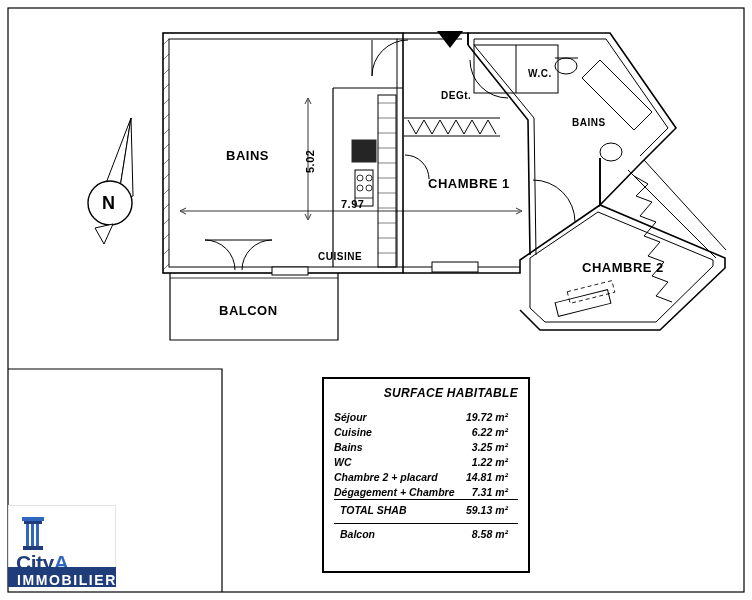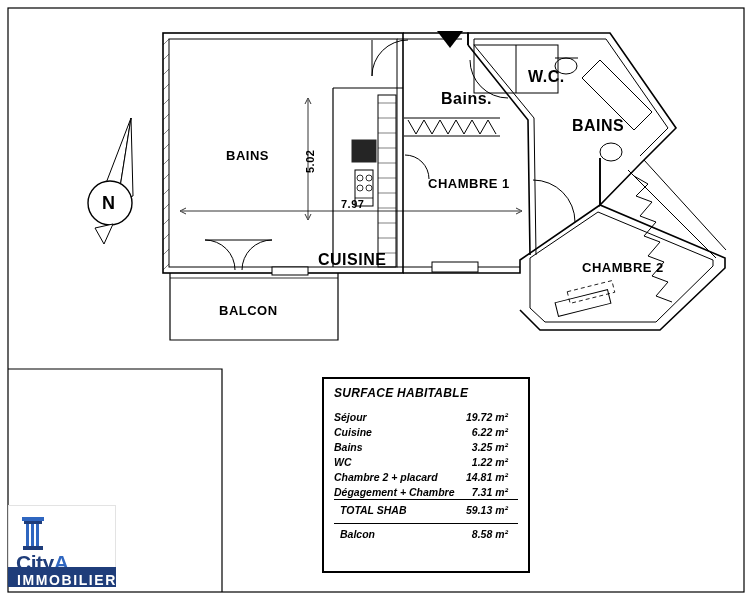--- a/index.html
+++ b/index.html
@@ -22,21 +22,21 @@
   }
   .lbl {
     position: absolute;
     font-family: "Liberation Sans", sans-serif;
     font-weight: bold;
     color: #000;
     white-space: nowrap;
     letter-spacing: 0.5px;
   }
   .room-lbl { font-size: 13px; }
-  .small-lbl { font-size: 16px; }
+  .small-lbl { font-size: 10px; }
   .dim-lbl { font-size: 11px; font-weight: bold; }
   .dim-vert {
     transform: rotate(-90deg);
     transform-origin: left top;
   }
 
   
   #surface-table {
     position: absolute;
     left: 322px;
@@ -45,21 +45,21 @@
     height: 196px;
     border: 2px solid #000;
     background: #fff;
     box-sizing: border-box;
     padding: 7px 10px 0 10px;
   }
   #surface-table .tbl-title {
     font-size: 12px;
     font-weight: bold;
     font-style: italic;
-    text-align: left;
+    text-align: right;
     letter-spacing: 0.3px;
     margin-bottom: 9px;
   }
   #surface-table table {
     width: 100%;
     border-collapse: collapse;
     font-size: 10.5px;
     font-style: italic;
     font-weight: bold;
   }
@@ -258,21 +258,21 @@
     <circle cx="110" cy="203" r="22" fill="#fff" stroke="#000" stroke-width="1.4"></circle>
     <polygon points="95,228 113,224 104,244" fill="#fff" stroke="#000" stroke-width="1"></polygon>
   </g>
 </svg>
 
 <div class="lbl room-lbl" style="left:226px; top:148px;">BAINS</div>
 <div class="lbl small-lbl" style="left:318px; top:251px;">CUISINE</div>
 <div class="lbl room-lbl" style="left:219px; top:303px;">BALCON</div>
 <div class="lbl room-lbl" style="left:428px; top:176px;">CHAMBRE 1</div>
 <div class="lbl room-lbl" style="left:582px; top:260px;">CHAMBRE 2</div>
-<div class="lbl small-lbl" style="left:441px; top:90px;">Bains.</div>
+<div class="lbl small-lbl" style="left:441px; top:90px;">DEGt.</div>
 <div class="lbl small-lbl" style="left:528px; top:68px;">W.C.</div>
 <div class="lbl small-lbl" style="left:572px; top:117px;">BAINS</div>
 
 <div class="lbl dim-lbl dim-vert" style="left:304px; top:173px;">5.02</div>
 <div class="lbl dim-lbl" style="left:341px; top:198px;">7.97</div>
 
 <div class="lbl" style="left:102px; top:193px; font-size:18px;">N</div>
 
 <div id="surface-table">
   <div class="tbl-title">SURFACE HABITABLE</div>

